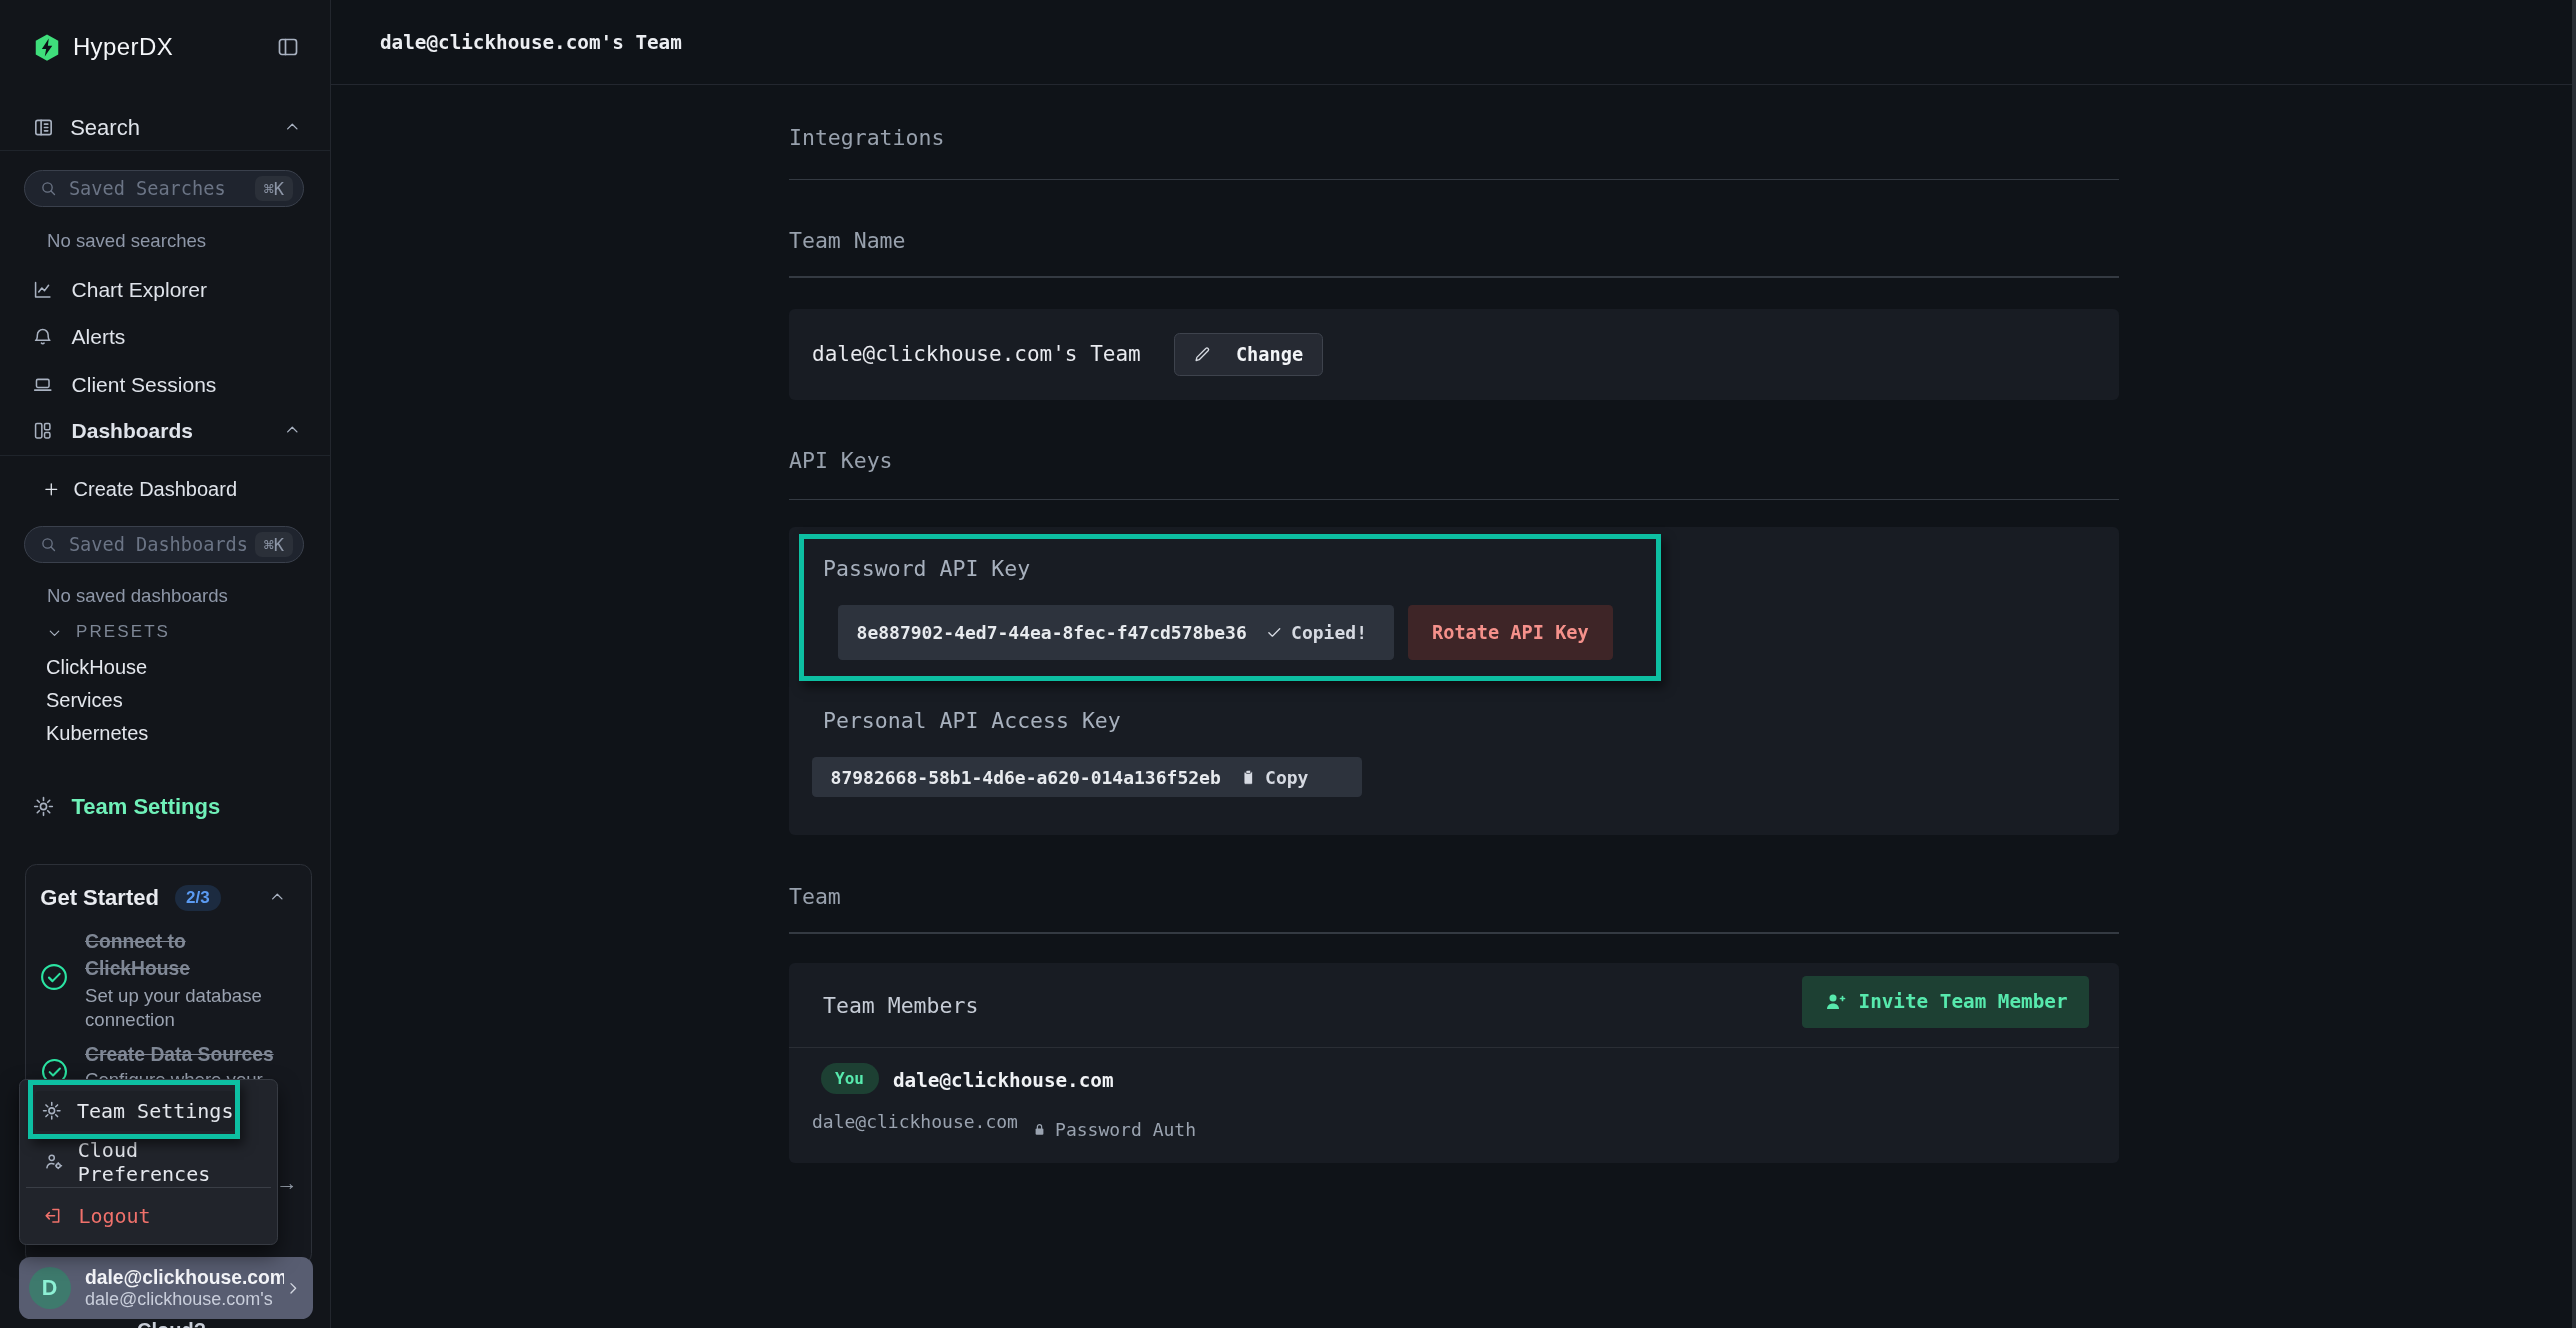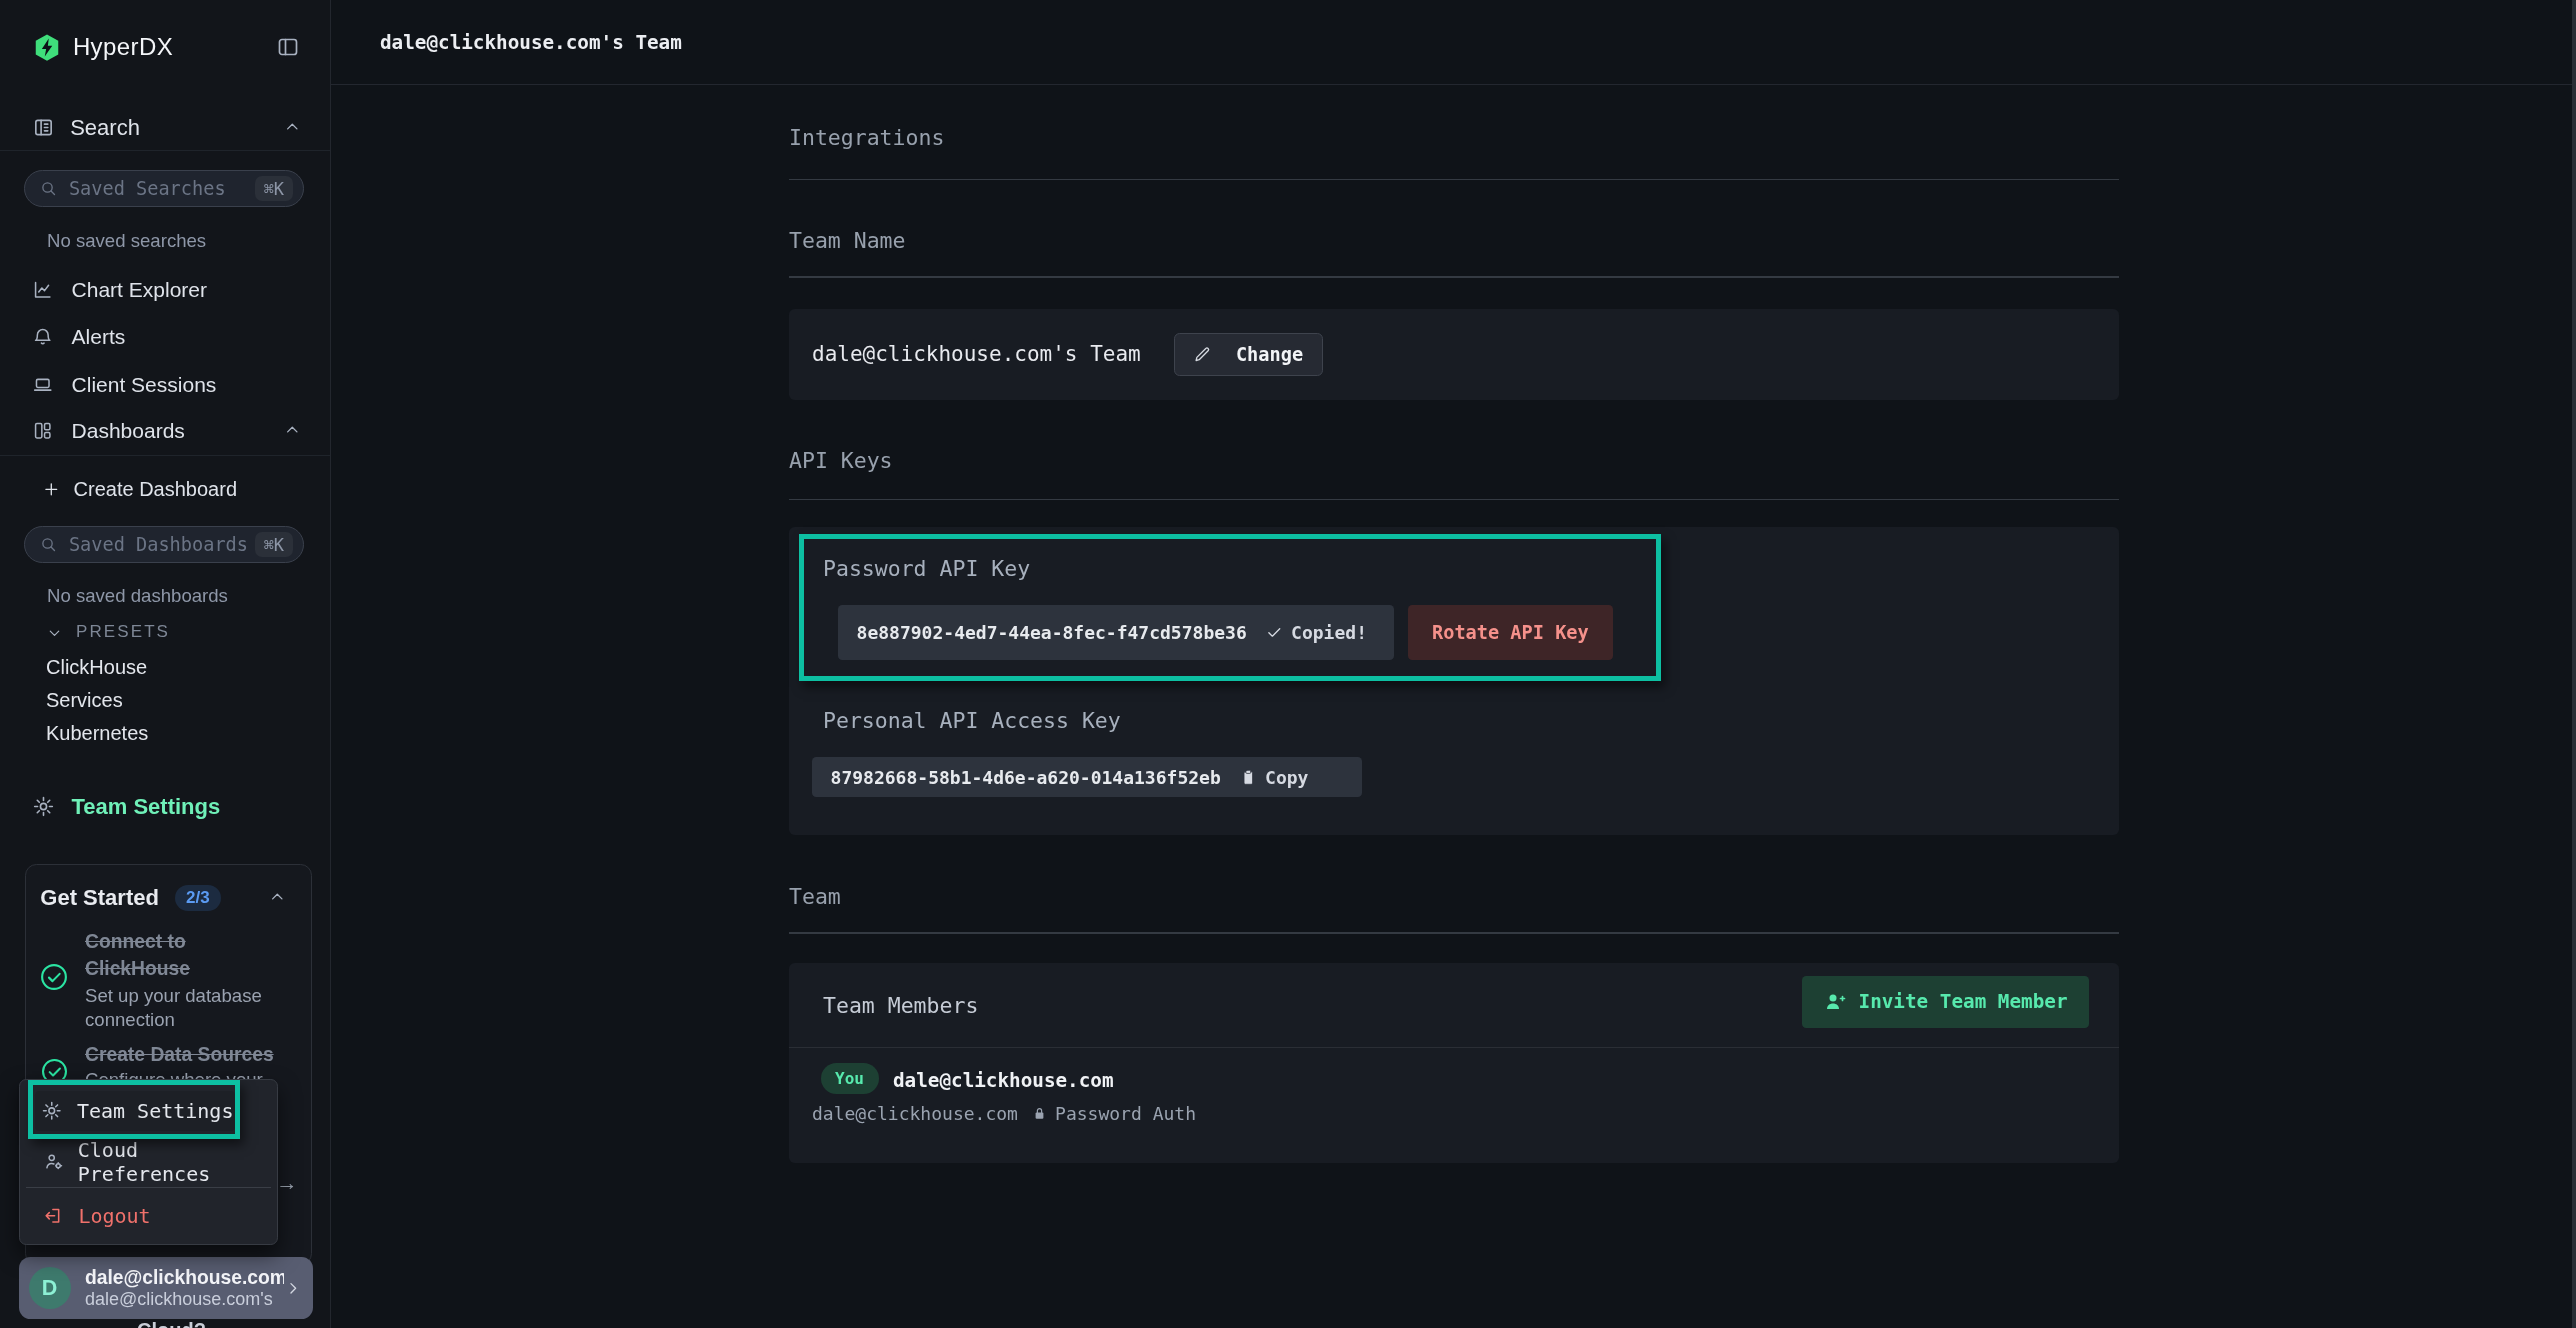--- a/index.html
+++ b/index.html
@@ -182,21 +182,21 @@
     </svg>
     <span class="nav-label">Alerts</span>
   </div>
   <div class="srow" style="left:31.5px; top:368px; height:33px; gap:18.6px;">
     <svg class="ic icon-gray" width="21.5" height="21.5" viewBox="0 0 24 24">
       <rect x="5" y="6" width="14" height="9" rx="1.5"></rect>
         <path d="M3 18h18"></path>
     </svg>
     <span class="nav-label">Client Sessions</span>
   </div>
-  <div class="srow" style="left:31.5px; top:414px; height:33px; gap:18.6px;">
+  <div class="srow" style="left:31.5px; top:414px; height:33px; gap:18.6px;font-weight:bold;">
     <svg class="ic icon-gray" width="21.5" height="21.5" viewBox="0 0 24 24">
       <rect x="4" y="4" width="7" height="16" rx="1.5"></rect>
         <rect x="14" y="4" width="6" height="7" rx="1.5"></rect>
         <rect x="14" y="14" width="6" height="6" rx="1.5"></rect>
     </svg>
     <span class="nav-label">Dashboards</span>
   </div>
   <div class="abs" style="left:283px; top:421px;">
     <svg class="ic icon-gray" width="18.6" height="18.6" viewBox="0 0 24 24">
         <path d="M6 14l6-6 6 6"></path>
@@ -379,21 +379,21 @@
           <path d="M17.5 8.5h4M19.5 6.5v4"></path>
         </svg>
         <span>Invite Team Member</span>
       </button>
       <div class="hr abs" style="left:0; right:0; top:84px; background:#2a2e35;"></div>
 
       <div class="you-pill mono">You</div>
       <div class="member-name mono abs" style="left:104px; top:106px;">dale@clickhouse.com</div>
       <div class="member-sub mono">
         <span>dale@clickhouse.com</span>
-        <span style="display:flex; align-items:center; gap:7.2px;">
+        <span style="display:flex; align-items:center; gap:7.2px;margin-top:16px;">
           <svg class="ic" width="17" height="17" viewBox="0 0 24 24" style="color:#9aa3b0;">
             <rect x="6.5" y="10.5" width="11" height="9" rx="1.5" fill="#9aa3b0" stroke="none"></rect>
             <path d="M9 10.5V8a3 3 0 0 1 6 0v2.5"></path>
           </svg>
           <span>Password Auth</span>
         </span>
       </div>
     </div>
 
   </div>

